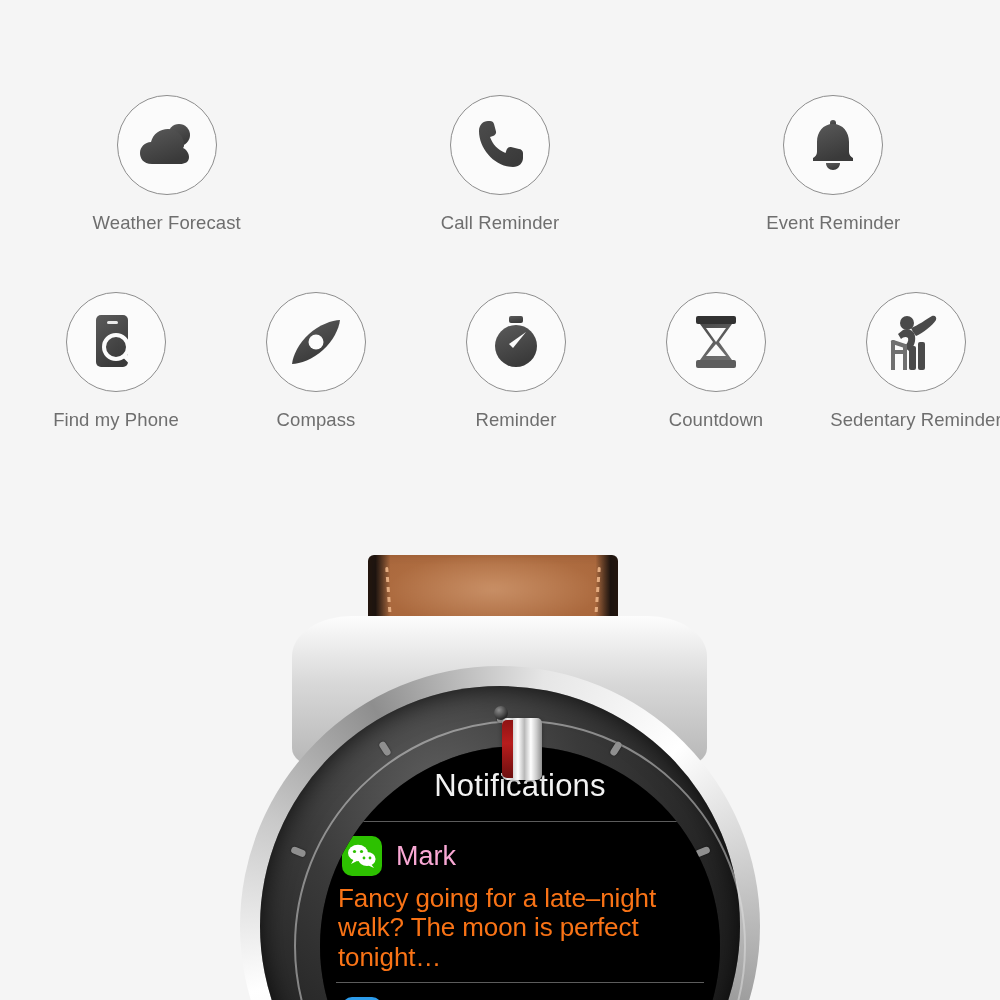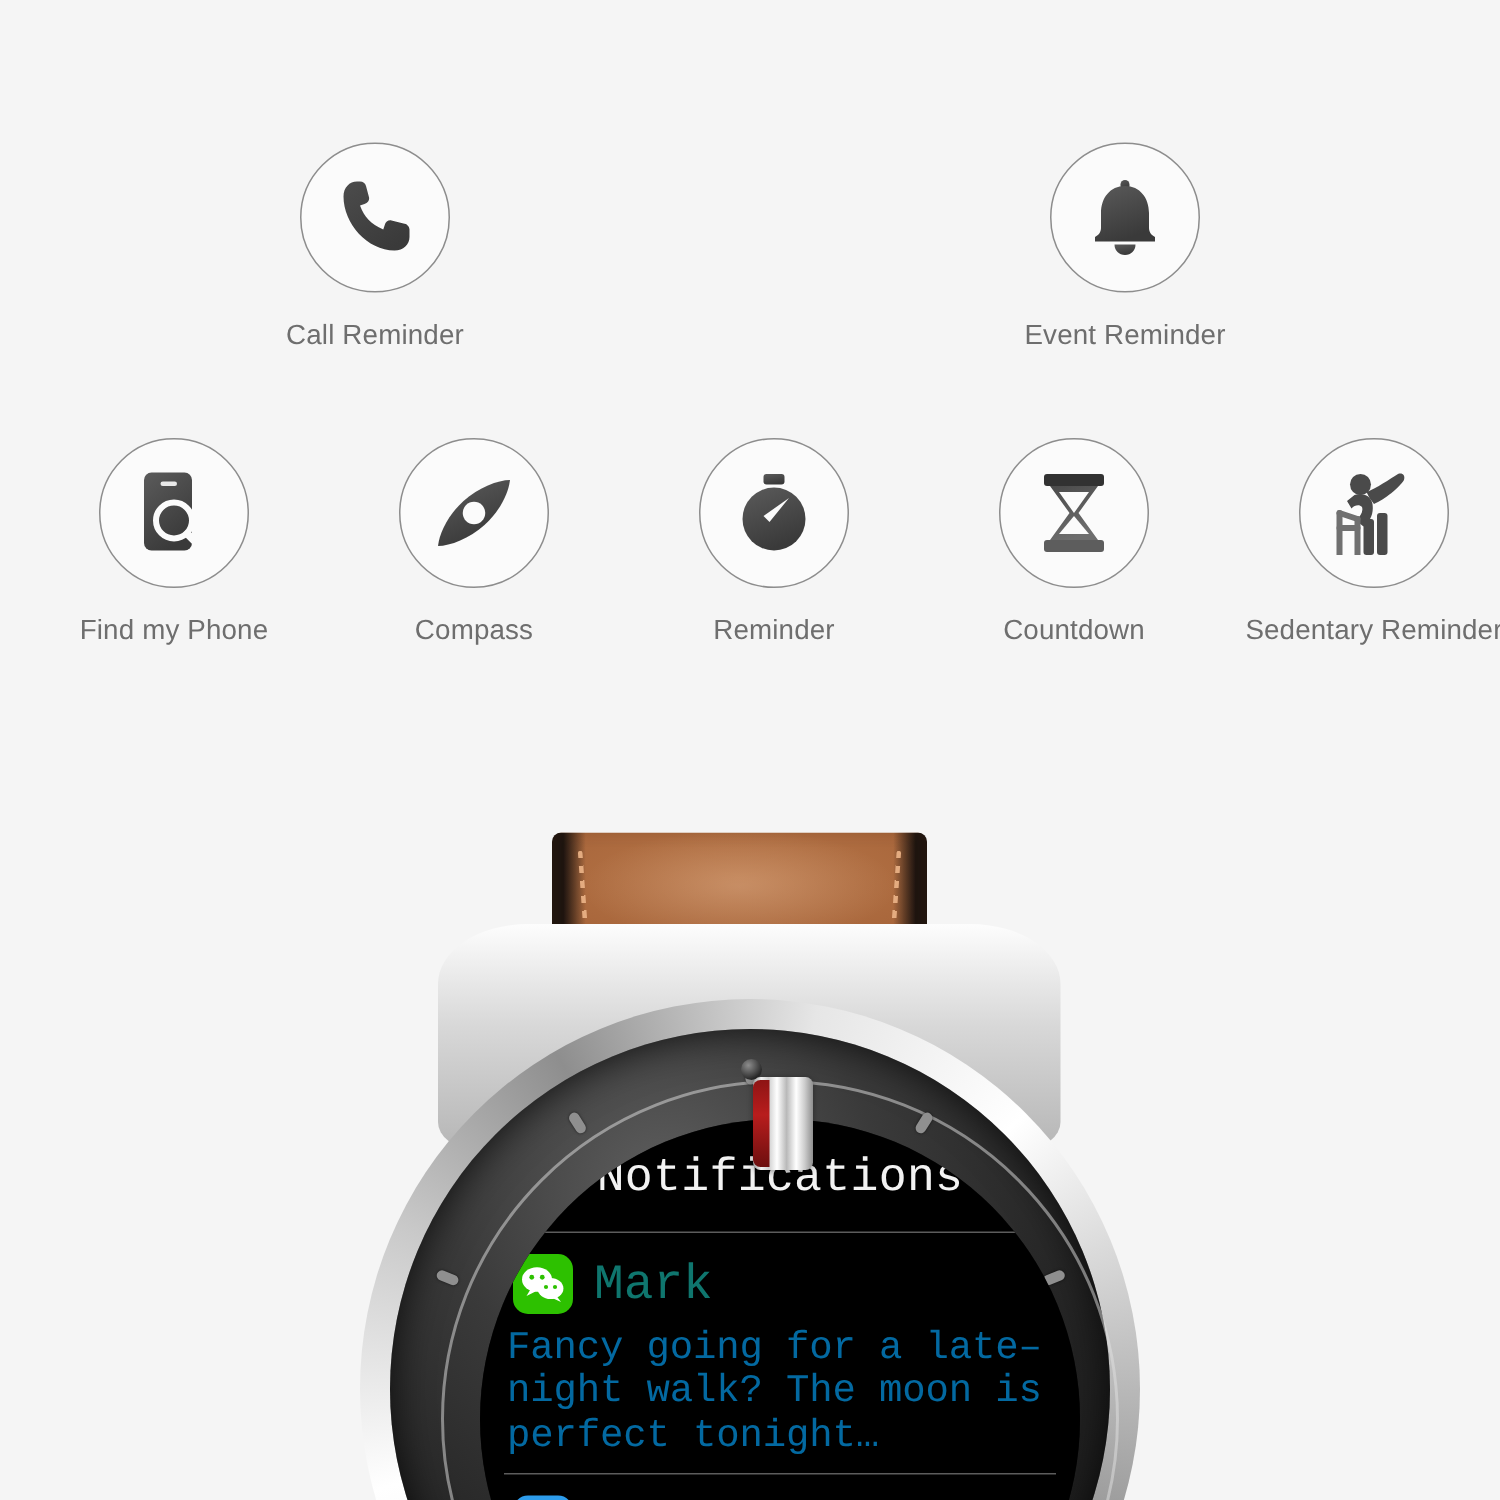--- a/index.html
+++ b/index.html
@@ -58,21 +58,20 @@
   }
 
   
   .watch-stage {
     position: absolute;
     left: 0;
     top: 520px;
     width: 1000px;
     height: 480px;
     overflow: hidden;
-    font-family: Liberation Mono, monospace;
   }
 
   
   .strap {
     position: absolute;
     left: 368px;
     top: 35px;
     width: 250px;
     height: 120px;
     background:
@@ -191,26 +190,26 @@
     width: 40px; height: 40px;
     border-radius: 10px;
     flex: 0 0 auto;
     display: flex;
     align-items: center;
     justify-content: center;
   }
   .app-icon.wechat { background: #2dc100; }
   .app-icon.twitter { background: #2d9ceb; }
   .notif-sender {
-    color: #0f766e;
-    font-size: 33px;
+    color: #f9a8d4;
+    font-size: 27px;
     line-height: 1;
   }
   .notif-body {
-    color: #0369a1;
+    color: #f97316;
     font-size: 26px;
     line-height: 1.13;
     padding: 8px 10px 0 18px;
     letter-spacing: -.1px;
   }
 
   
   .sensor {
     position: absolute;
     width: 12px; height: 12px;
@@ -237,20 +236,37 @@
     background: linear-gradient(180deg, #8e1414, #b81d1d 40%, #6d0f0f);
   }
 </style>
 </head>
 <body>
 
 <div class="feature-grid">
 
   <div class="feature-row row-1">
 
+    <div class="feature-cell">
+      <div class="feature-circle">
+        <span>
+          <svg width="58" height="48" viewBox="0 0 58 48">
+            <defs>
+                <linearGradient id="g1" x1="0" y1="0" x2="0.5" y2="1">
+              <stop offset="0" stop-color="#5a5a5a"></stop>
+                  <stop offset="1" stop-color="#3a3a3a"></stop>
+            </linearGradient>
+              </defs>
+            <circle cx="41" cy="14" r="11" fill="url(#g1)"></circle>
+            <path d="M14 43 C5 43 2 37 2 32 C2 26 7 21 13 21 C15 13 22 8 30 8 C39 8 46 15 46 24 C46 25 46 26 45 27 C48 28 51 32 51 36 C51 41 47 43 42 43 Z" fill="url(#g1)"></path>
+          </svg>
+        </span>
+      </div>
+      <div class="feature-label">Weather Forecast</div>
+    </div>
 
     <div class="feature-cell">
       <div class="feature-circle">
         <span>
           <svg width="50" height="52" viewBox="0 0 50 52">
             <defs>
                 <linearGradient id="g2" x1="0" y1="0" x2="0.7" y2="1">
               <stop offset="0" stop-color="#4c4c4c"></stop>
                   <stop offset="1" stop-color="#3a3a3a"></stop>
             </linearGradient>

